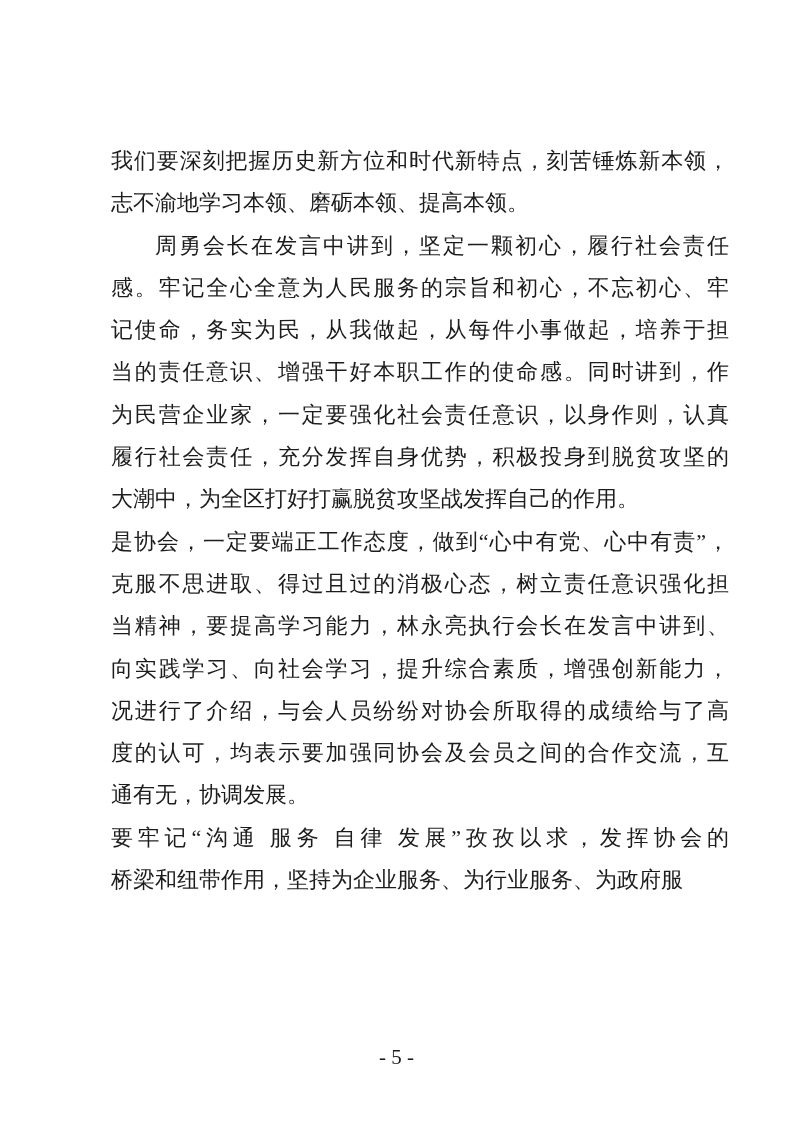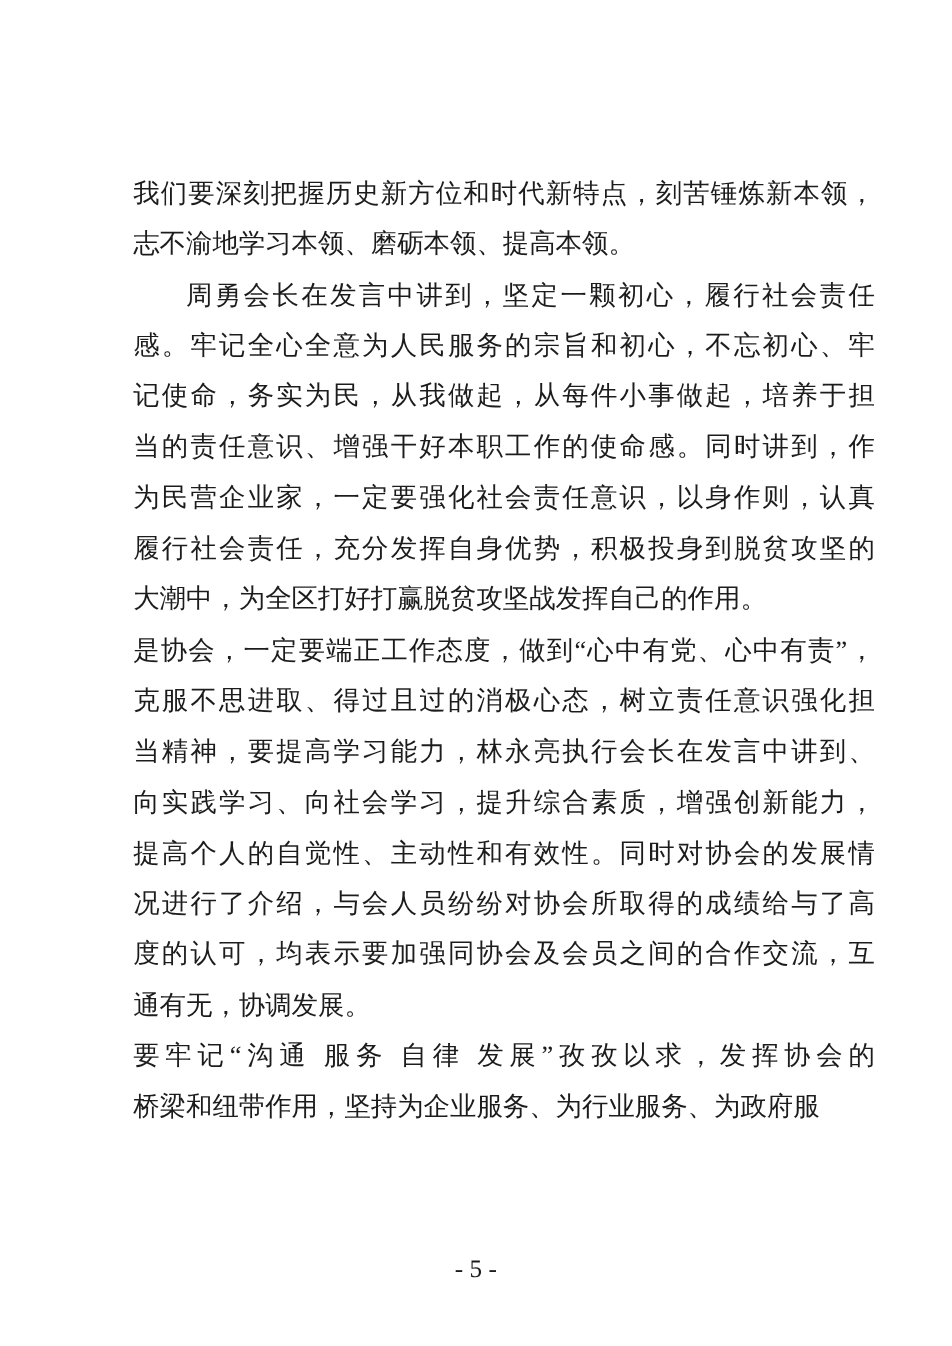--- a/index.html
+++ b/index.html
@@ -73,21 +73,20 @@
         <div class="line">当的责任意识、增强干好本职工作的使命感。同时讲到，作</div>
         <div class="line">为民营企业家，一定要强化社会责任意识，以身作则，认真</div>
         <div class="line">履行社会责任，充分发挥自身优势，积极投身到脱贫攻坚的</div>
         <div class="line last">大潮中，为全区打好打赢脱贫攻坚战发挥自己的作用。</div>
       </div>
       <div class="paragraph">
         <div class="line">是协会，一定要端正工作态度，做到“心中有党、心中有责”，</div>
         <div class="line">克服不思进取、得过且过的消极心态，树立责任意识强化担</div>
         <div class="line">当精神，要提高学习能力，林永亮执行会长在发言中讲到、</div>
         <div class="line">向实践学习、向社会学习，提升综合素质，增强创新能力，</div>
-        <div class="line">提高个人的自觉性、主动性和有效性。同时对协会的发展情</div>
         <div class="line">况进行了介绍，与会人员纷纷对协会所取得的成绩给与了高</div>
         <div class="line">度的认可，均表示要加强同协会及会员之间的合作交流，互</div>
         <div class="line last">通有无，协调发展。</div>
       </div>
       <div class="paragraph">
         <div class="line">要牢记“沟通 服务 自律 发展”孜孜以求，发挥协会的</div>
         <div class="line last">桥梁和纽带作用，坚持为企业服务、为行业服务、为政府服</div>
       </div>
     </div>
   <div class="footer">

